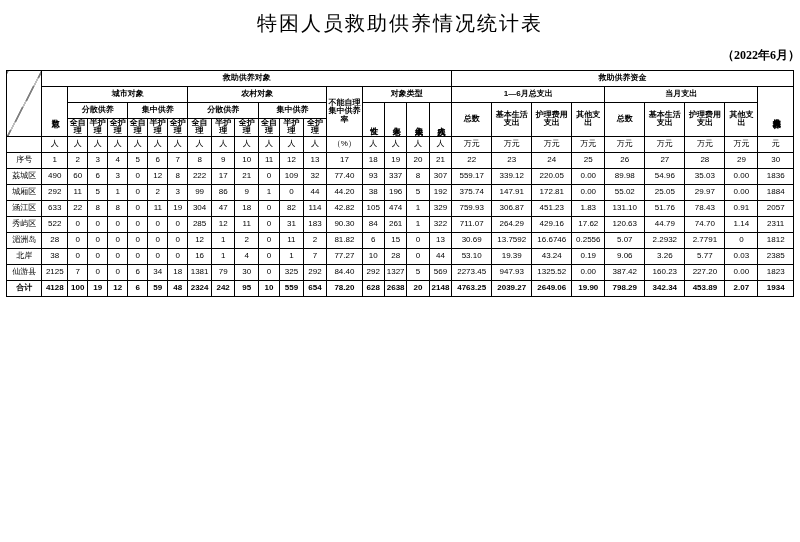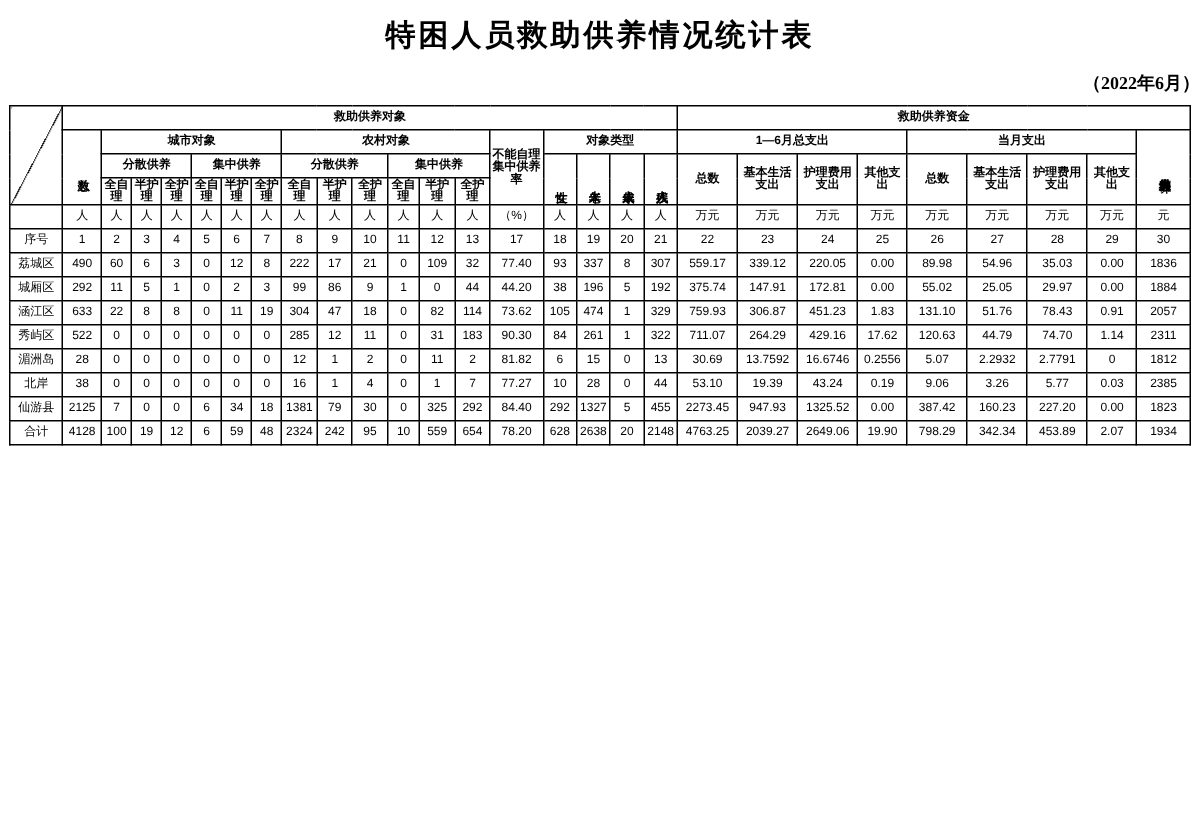--- a/index.html
+++ b/index.html
@@ -7,21 +7,21 @@
     width:800px;height:542px;
     background:#ffffff;
     font-family:"Liberation Sans","DejaVu Sans",sans-serif;
     color:#000;
     overflow:hidden;
   }
   .page{position:relative;width:800px;height:542px;}
   .title{
     text-align:center;
     font-family:"Liberation Serif","DejaVu Serif",serif;
-    font-weight:bold;
+    font-weight:normal;
     font-size:20px;
     letter-spacing:2px;
     padding-top:10px;
   }
   .subtitle{
     text-align:right;
     font-family:"Liberation Serif","DejaVu Serif",serif;
     font-weight:bold;
     font-size:12px;
     padding-top:10px;
@@ -57,21 +57,21 @@
   .corner{position:relative;padding:0;}
   .corner .cl{
     position:absolute;left:3px;bottom:2px;font-size:8px;line-height:1.05;
     text-align:left;width:22px;
   }
   .rowlabel{font-size:8px;}
   .num{font-size:8px;}
   .unitrow td{height:13px;}
   .idxrow td{height:13px;}
   .datarow td{height:32px;}
-  .totalrow td{font-weight:normal;}
+  .totalrow td{font-weight:bold;}
   .diag{
     background-image:linear-gradient(to bottom right, transparent 49.4%, #000 49.4%, #000 50.6%, transparent 50.6%);
   }
 </style>
 </head>
 <body>
 
 <div class="page">
 
   <div class="title">特困人员救助供养情况统计表</div>
@@ -295,21 +295,21 @@
       <td class="num">8</td>
       <td class="num">0</td>
       <td class="num">11</td>
       <td class="num">19</td>
       <td class="num">304</td>
       <td class="num">47</td>
       <td class="num">18</td>
       <td class="num">0</td>
       <td class="num">82</td>
       <td class="num">114</td>
-      <td class="num">73.62</td>
+      <td class="num">42.82</td>
       <td class="num">105</td>
       <td class="num">474</td>
       <td class="num">1</td>
       <td class="num">329</td>
       <td class="num">759.93</td>
       <td class="num">306.87</td>
       <td class="num">451.23</td>
       <td class="num">1.83</td>
       <td class="num">131.10</td>
       <td class="num">51.76</td>
@@ -423,21 +423,21 @@
       <td class="num">1381</td>
       <td class="num">79</td>
       <td class="num">30</td>
       <td class="num">0</td>
       <td class="num">325</td>
       <td class="num">292</td>
       <td class="num">84.40</td>
       <td class="num">292</td>
       <td class="num">1327</td>
       <td class="num">5</td>
-      <td class="num">455</td>
+      <td class="num">569</td>
       <td class="num">2273.45</td>
       <td class="num">947.93</td>
       <td class="num">1325.52</td>
       <td class="num">0.00</td>
       <td class="num">387.42</td>
       <td class="num">160.23</td>
       <td class="num">227.20</td>
       <td class="num">0.00</td>
       <td class="num">1823</td>
     </tr>

